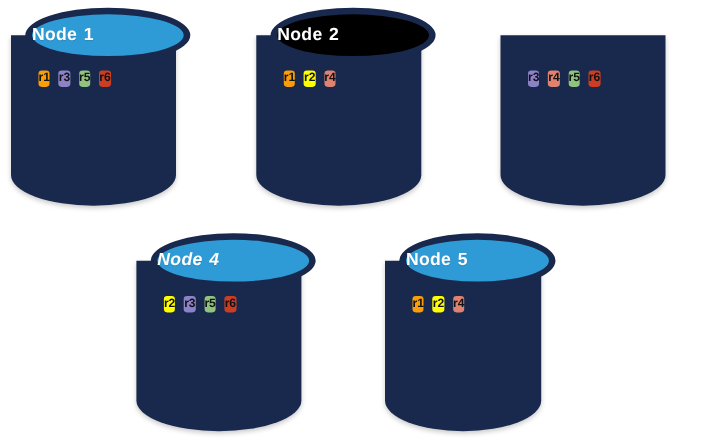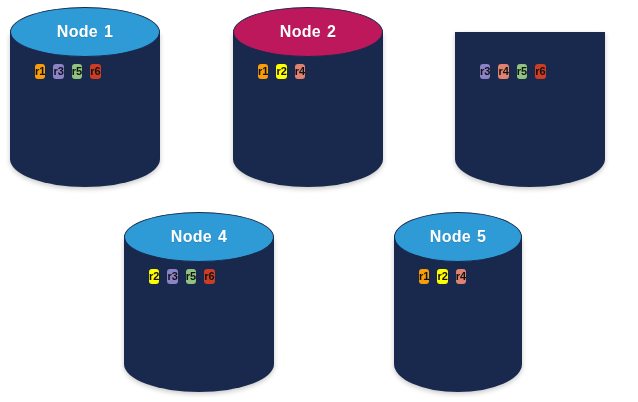--- a/index.html
+++ b/index.html
@@ -34,31 +34,31 @@
     width: 100%;
     background: #18294d;
     border-bottom-left-radius: 50% 18%;
     border-bottom-right-radius: 50% 18%;
     box-shadow: 0 2px 5px rgba(0,0,0,0.22);
   }
 
   
   .cyl-top {
     position: absolute;
-    left: 0;
+    left: 13px;
     top: 0;
     width: 100%;
     height: 50px;
     background: #2e9bd6;
-    border: 1px solid #6d28d9;
+    border: 6px solid #6d28d9;
     border-radius: 50% / 50%;
     box-sizing: border-box;
     display: flex;
     align-items: center;
-    justify-content: center;
+    justify-content: flex-start;
     z-index: 3;
   }
 
   .node-label {
     color: #ffffff;
     font-weight: bold;
     font-size: 16px;
     letter-spacing: 0.3px;
     white-space: nowrap;
     text-shadow: 0 1px 1px rgba(0,0,0,0.12);
@@ -108,21 +108,21 @@
         <div class="bar" style="background: rgb(144, 196, 126);">
           <span>r5</span>
         </div>
         <div class="bar" style="background: rgb(204, 61, 36);">
           <span>r6</span>
         </div>
       </div>
     </div>
     <div class="node" style="left: 233px; top: 7px; width: 150px; height: 180px;">
       <div class="cyl-body" style="height: 155px; background: rgb(24, 41, 77);"></div>
-      <div class="cyl-top" style="background: #be185d; border-color: rgb(24, 41, 77);">
+      <div class="cyl-top" style="background: #000000; border-color: rgb(24, 41, 77);">
         <span class="node-label" style="color: rgb(255, 255, 255);"><span>Node</span><span class="num">2</span></span>
       </div>
       <div class="bars" style="top: 57px; padding-left: 25px; padding-right: 25px; box-sizing: border-box; gap: 8px;">
         <div class="bar" style="background: rgb(249, 157, 8);">
           <span>r1</span>
         </div>
         <div class="bar" style="background: rgb(255, 255, 0);">
           <span>r2</span>
         </div>
         <div class="bar" style="background: rgb(224, 130, 112);">
@@ -142,39 +142,39 @@
         <div class="bar" style="background: rgb(144, 196, 126);">
           <span>r5</span>
         </div>
         <div class="bar" style="background: rgb(204, 61, 36);">
           <span>r6</span>
         </div>
       </div>
     </div>
     <div class="node" style="left: 124px; top: 212px; width: 150px; height: 180px;">
       <div class="cyl-body" style="height: 155px; background: rgb(24, 41, 77);"></div>
-      <div class="cyl-top" style="background: rgb(46, 155, 214); border-color: rgb(24, 41, 77);">
+      <div class="cyl-top" style="background: rgb(46, 155, 214); border-color: rgb(24, 41, 77); font-style: italic;">
         <span class="node-label" style="color: rgb(255, 255, 255);"><span>Node</span><span class="num">4</span></span>
       </div>
       <div class="bars" style="top: 57px; padding-left: 25px; padding-right: 25px; box-sizing: border-box; gap: 8px;">
         <div class="bar" style="background: rgb(255, 255, 0);">
           <span>r2</span>
         </div>
         <div class="bar" style="background: rgb(139, 130, 200);">
           <span>r3</span>
         </div>
         <div class="bar" style="background: rgb(144, 196, 126);">
           <span>r5</span>
         </div>
         <div class="bar" style="background: rgb(204, 61, 36);">
           <span>r6</span>
         </div>
       </div>
     </div>
-    <div class="node" style="left: 350px; top: 212px; width: 128px; height: 180px; margin-left: 44px;">
+    <div class="node" style="left: 350px; top: 212px; width: 142px; height: 180px;">
       <div class="cyl-body" style="height: 155px; background: rgb(24, 41, 77);"></div>
       <div class="cyl-top" style="background: rgb(46, 155, 214); border-color: rgb(24, 41, 77);">
         <span class="node-label" style="color: rgb(255, 255, 255);"><span>Node</span><span class="num">5</span></span>
       </div>
       <div class="bars" style="top: 57px; padding-left: 25px; padding-right: 25px; box-sizing: border-box; gap: 8px;">
         <div class="bar" style="background: rgb(249, 157, 8);">
           <span>r1</span>
         </div>
         <div class="bar" style="background: rgb(255, 255, 0);">
           <span>r2</span>

